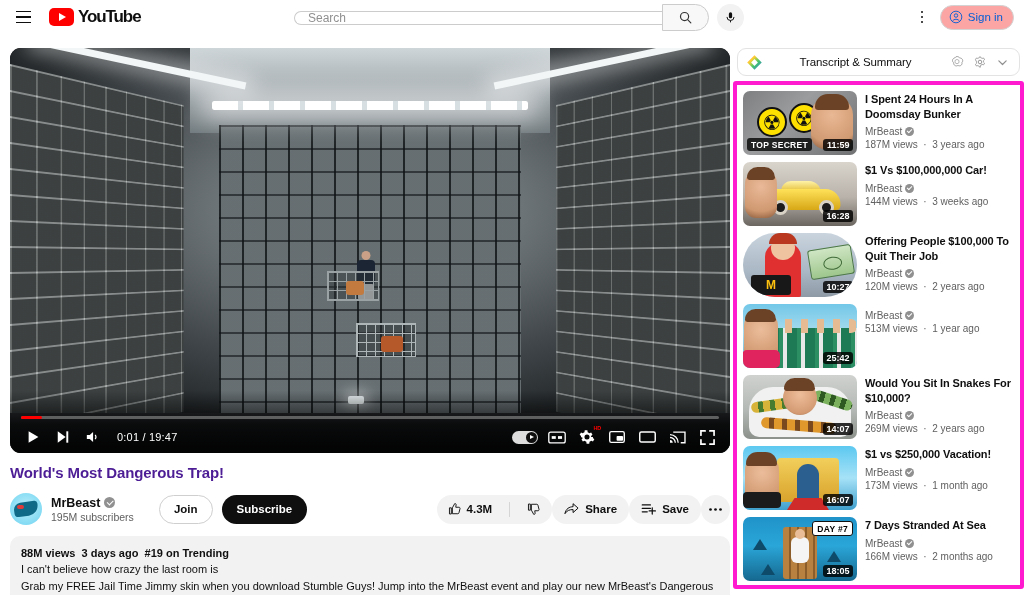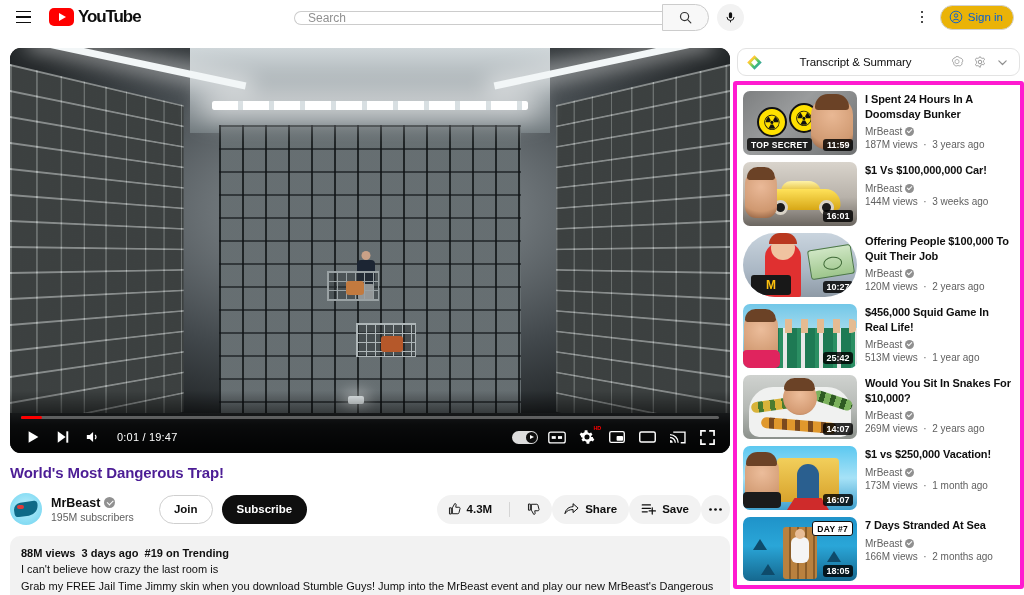--- a/index.html
+++ b/index.html
@@ -71,21 +71,21 @@
   }
   .kebab {
     width: 28px; height: 28px; display: flex; flex-direction: column;
     align-items: center; justify-content: center; gap: 2.5px; cursor: pointer;
   }
   .kebab i { display: block; width: 2.6px; height: 2.6px; border-radius: 50%; background: #0f0f0f; }
   .signin {
     height: 25px; border: 1px solid #d3d3d3; border-radius: 14px;
     display: flex; align-items: center; gap: 5px; padding: 0 10px 0 8px;
     color: #065fd4; font-size: 11.5px; font-weight: 500; cursor: pointer;
-    background: #eab308;
+    background: #fca5a5;
   }
 
   
   .player-col { position: absolute; left: 10px; top: 48px; width: 720px; }
 
   .player {
     position: relative; width: 720px; height: 405px;
     border-radius: 11px; overflow: hidden;
     background: #000;
   }
@@ -651,21 +651,21 @@
             <div class="vid-stats">187M views &nbsp;·&nbsp; 3 years ago</div>
           </div>
         </div>
         <div class="vid-item">
           <div class="thumb t-car">
             <div class="roof"></div>
             <div class="body"></div>
             <div class="w1"></div>
             <div class="w2"></div>
             <div class="face"></div>
-            <div class="dur">16:01</div>
+            <div class="dur">16:28</div>
           </div>
           <div class="vid-info">
             <div class="vid-title">$1 Vs $100,000,000 Car!</div>
             <div class="vid-ch">
               <span>MrBeast</span>
               <span class="verified"></span>
             </div>
             <div class="vid-stats">144M views &nbsp;·&nbsp; 3 weeks ago</div>
           </div>
         </div>
@@ -685,21 +685,20 @@
             <div class="vid-stats">120M views &nbsp;·&nbsp; 2 years ago</div>
           </div>
         </div>
         <div class="vid-item">
           <div class="thumb t-squid">
             <div class="crowd"></div>
             <div class="face"></div>
             <div class="dur">25:42</div>
           </div>
           <div class="vid-info">
-            <div class="vid-title">$456,000 Squid Game In Real Life!</div>
             <div class="vid-ch">
               <span>MrBeast</span>
               <span class="verified"></span>
             </div>
             <div class="vid-stats">513M views &nbsp;·&nbsp; 1 year ago</div>
           </div>
         </div>
         <div class="vid-item">
           <div class="thumb t-snake">
             <div class="tub"></div>

